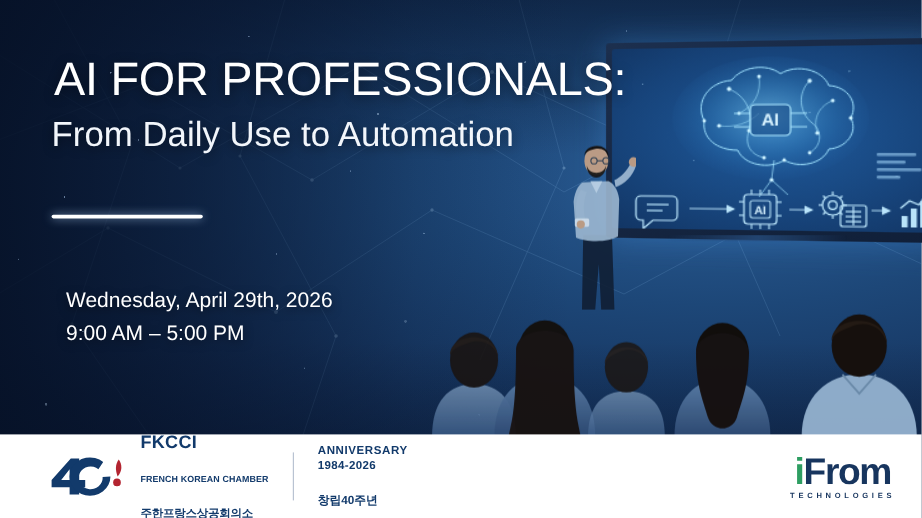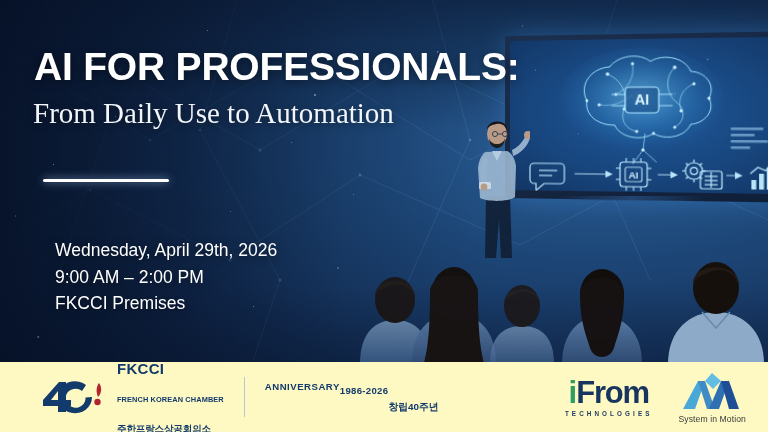--- a/index.html
+++ b/index.html
@@ -63,42 +63,42 @@
   .screen-stand{position:absolute;left:556px;top:196px;width:150px;height:5px;
     background:linear-gradient(90deg,rgba(30,60,100,0),rgba(40,80,130,.75),rgba(30,60,100,0));border-radius:3px;}
 
   
   .presenter{position:absolute;left:470px;top:108px;width:60px;height:150px;}
 
   
   .audience{position:absolute;left:350px;top:248px;width:418px;height:116px;}
 
   
-  .title{position:absolute;left:34px;top:47px;width:430px;
-    font-size:39px;line-height:1;font-weight:700;letter-spacing:-.2px;color:#ffffff;
+  .title{position:absolute;left:45px;top:47px;width:430px;
+    font-size:39px;line-height:1;font-weight:400;letter-spacing:-.2px;color:#ffffff;
     text-shadow:0 2px 10px rgba(0,0,0,.45);white-space:nowrap;}
-  .subtitle{position:absolute;left:33px;top:97px;width:430px;
+  .subtitle{position:absolute;left:43px;top:97px;width:430px;
     font-size:29px;line-height:1.15;font-weight:400;color:#f2f6fb;
-    text-shadow:0 2px 9px rgba(0,0,0,.45);white-space:nowrap;font-family:Liberation Serif, serif;}
+    text-shadow:0 2px 9px rgba(0,0,0,.45);white-space:nowrap;}
   .rule{position:absolute;left:43px;top:179px;width:126px;height:3px;background:#ffffff;border-radius:2px;
     box-shadow:0 0 8px rgba(180,215,255,.7);}
   .meta{position:absolute;left:45px;top:237px;width:400px;}
   .meta div{font-size:17.5px;line-height:1.52;color:#ffffff;font-weight:400;
     text-shadow:0 2px 8px rgba(0,0,0,.5);white-space:nowrap;margin-left:10px;}
 
   
-  .footer{position:absolute;left:0;bottom:0;width:768px;height:70px;background:#fef9c3;
+  .footer{position:absolute;left:0;bottom:0;width:768px;height:70px;background:#ffffff;
     display:flex;align-items:center;}
   .f-left{position:absolute;left:42px;top:0;height:70px;display:flex;align-items:center;gap:9px;}
   .fkcci-words{display:flex;flex-direction:column;justify-content:center;line-height:1;}
   .fk-main{font-size:15px;font-weight:700;color:#123a6b;letter-spacing:.3px;}
   .fk-sub{font-size:7.4px;font-weight:700;color:#123a6b;letter-spacing:.1px;margin-top:20px;}
   .fk-kr{font-size:9.6px;font-weight:700;color:#123a6b;margin-top:21px;letter-spacing:-.2px;}
   .f-sep{width:1px;height:40px;background:#b9c3d2;margin:0 11px;}
-  .anniv{display:flex;flex-direction:row;justify-content:flex-start;line-height:1;}
+  .anniv{display:flex;flex-direction:column;justify-content:flex-start;line-height:1;}
   .an1{font-size:9.6px;font-weight:700;color:#123a6b;letter-spacing:.5px;}
   .an2{font-size:9.6px;font-weight:700;color:#123a6b;letter-spacing:.3px;margin-top:3.5px;}
   .an3{font-size:9.8px;font-weight:700;color:#123a6b;margin-top:20px;}
 
   .f-right{position:absolute;right:22px;top:0;height:70px;display:flex;align-items:center;gap:26px;}
   .iexcel{display:flex;flex-direction:column;align-items:center;line-height:1;}
   .iex-row{display:flex;align-items:baseline;}
   .iex-i{font-size:31px;font-weight:700;color:#2e9e62;letter-spacing:-1px;}
   .iex-rest{font-size:31px;font-weight:700;color:#17355e;letter-spacing:-1.2px;}
   .iex-tag{font-size:6.3px;font-weight:700;color:#17355e;letter-spacing:3.1px;margin-top:3px;}
@@ -349,22 +349,21 @@
       <path d="M343,36 C343,14 389,13 389,38 C385,24 372,19 360,24 C350,28 345,30 343,36 Z" fill="#241a13"></path>
     </g>
   </svg>
 
   <div class="title">AI FOR PROFESSIONALS:</div>
   <div class="subtitle">From Daily Use to Automation</div>
   <div class="rule"></div>
 
   <div class="meta">
     <div>Wednesday, April 29th, 2026</div>
-    <div>9:00 AM – 2:00 PM</div>
-    <div>FKCCI Premises</div>
+    <div>9:00 AM – 5:00 PM</div>
   </div>
 
   <div class="footer">
 
     <div class="f-left">
 
       <svg width="66" height="36" viewBox="0 0 66 36">
         <g fill="#123a6b">
           <path d="M17,3 L24,3 L24,21 L29,21 L29,27 L24,27 L24,33 L16,33 L16,27 L1,27 L1,21 Z
                    M16,12 L9,21 L16,21 Z"></path>
@@ -377,41 +376,31 @@
       <div class="fkcci-words">
         <span class="fk-main">FKCCI</span>
         <span class="fk-sub">FRENCH KOREAN CHAMBER</span>
         <span class="fk-kr">주한프랑스상공회의소</span>
       </div>
 
       <div class="f-sep"></div>
 
       <div class="anniv">
         <span class="an1">ANNIVERSARY</span>
-        <span class="an2">1986-2026</span>
+        <span class="an2">1984-2026</span>
         <span class="an3">창립40주년</span>
       </div>
     </div>
 
     <div class="f-right">
 
       <div class="iexcel">
         <div class="iex-row">
           <span class="iex-i">i</span>
           <span class="iex-rest">From</span>
         </div>
         <span class="iex-tag">TECHNOLOGIES</span>
       </div>
 
-      <div class="mlogo">
-        <svg width="62" height="40" viewBox="0 0 62 40">
-          <polygon points="2,38 14,38 24,10 17,10" fill="#4aa8d8"></polygon>
-          <polygon points="17,10 24,10 34,38 26,38" fill="#3f8cc4"></polygon>
-          <polygon points="28,38 38,38 48,10 40,10" fill="#2f6fb4"></polygon>
-          <polygon points="40,10 48,10 58,38 48,38" fill="#1e4f96"></polygon>
-          <polygon points="24,10 31,2 40,10 32,18" fill="#63bce2"></polygon>
-        </svg>
-        <span class="m-tag">System in Motion</span>
-      </div>
     </div>
   </div>
 
 </div>
 
 </body></html>

